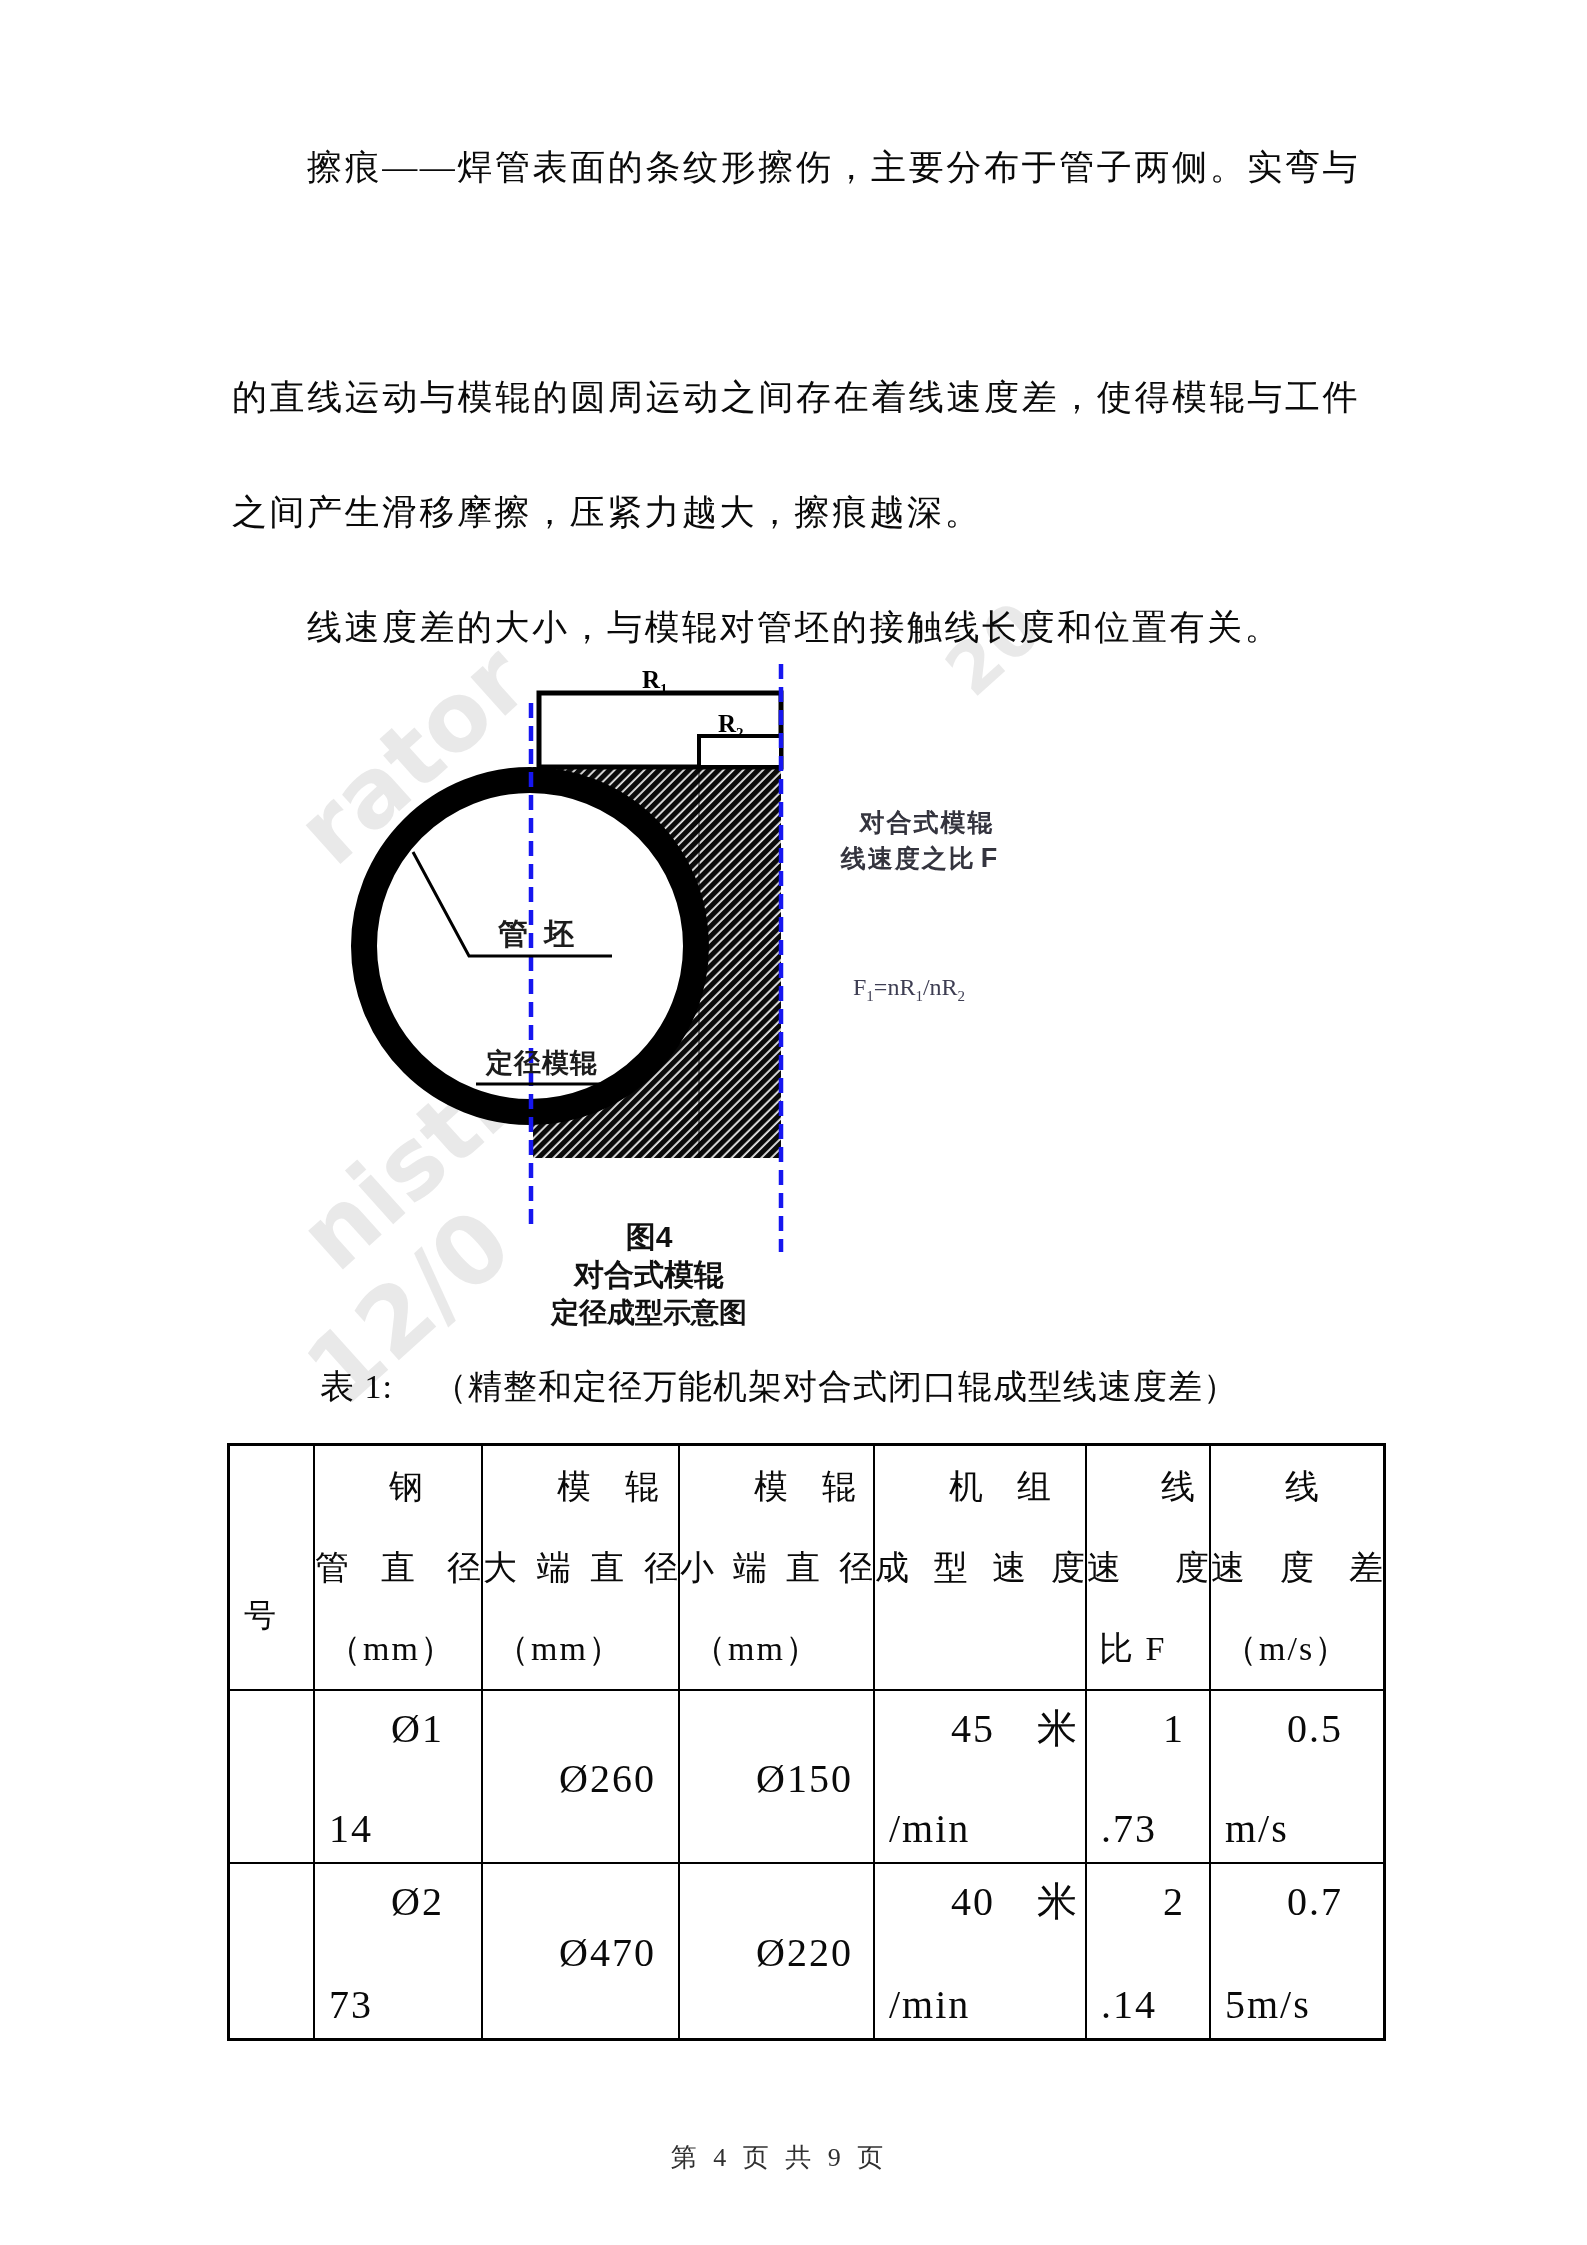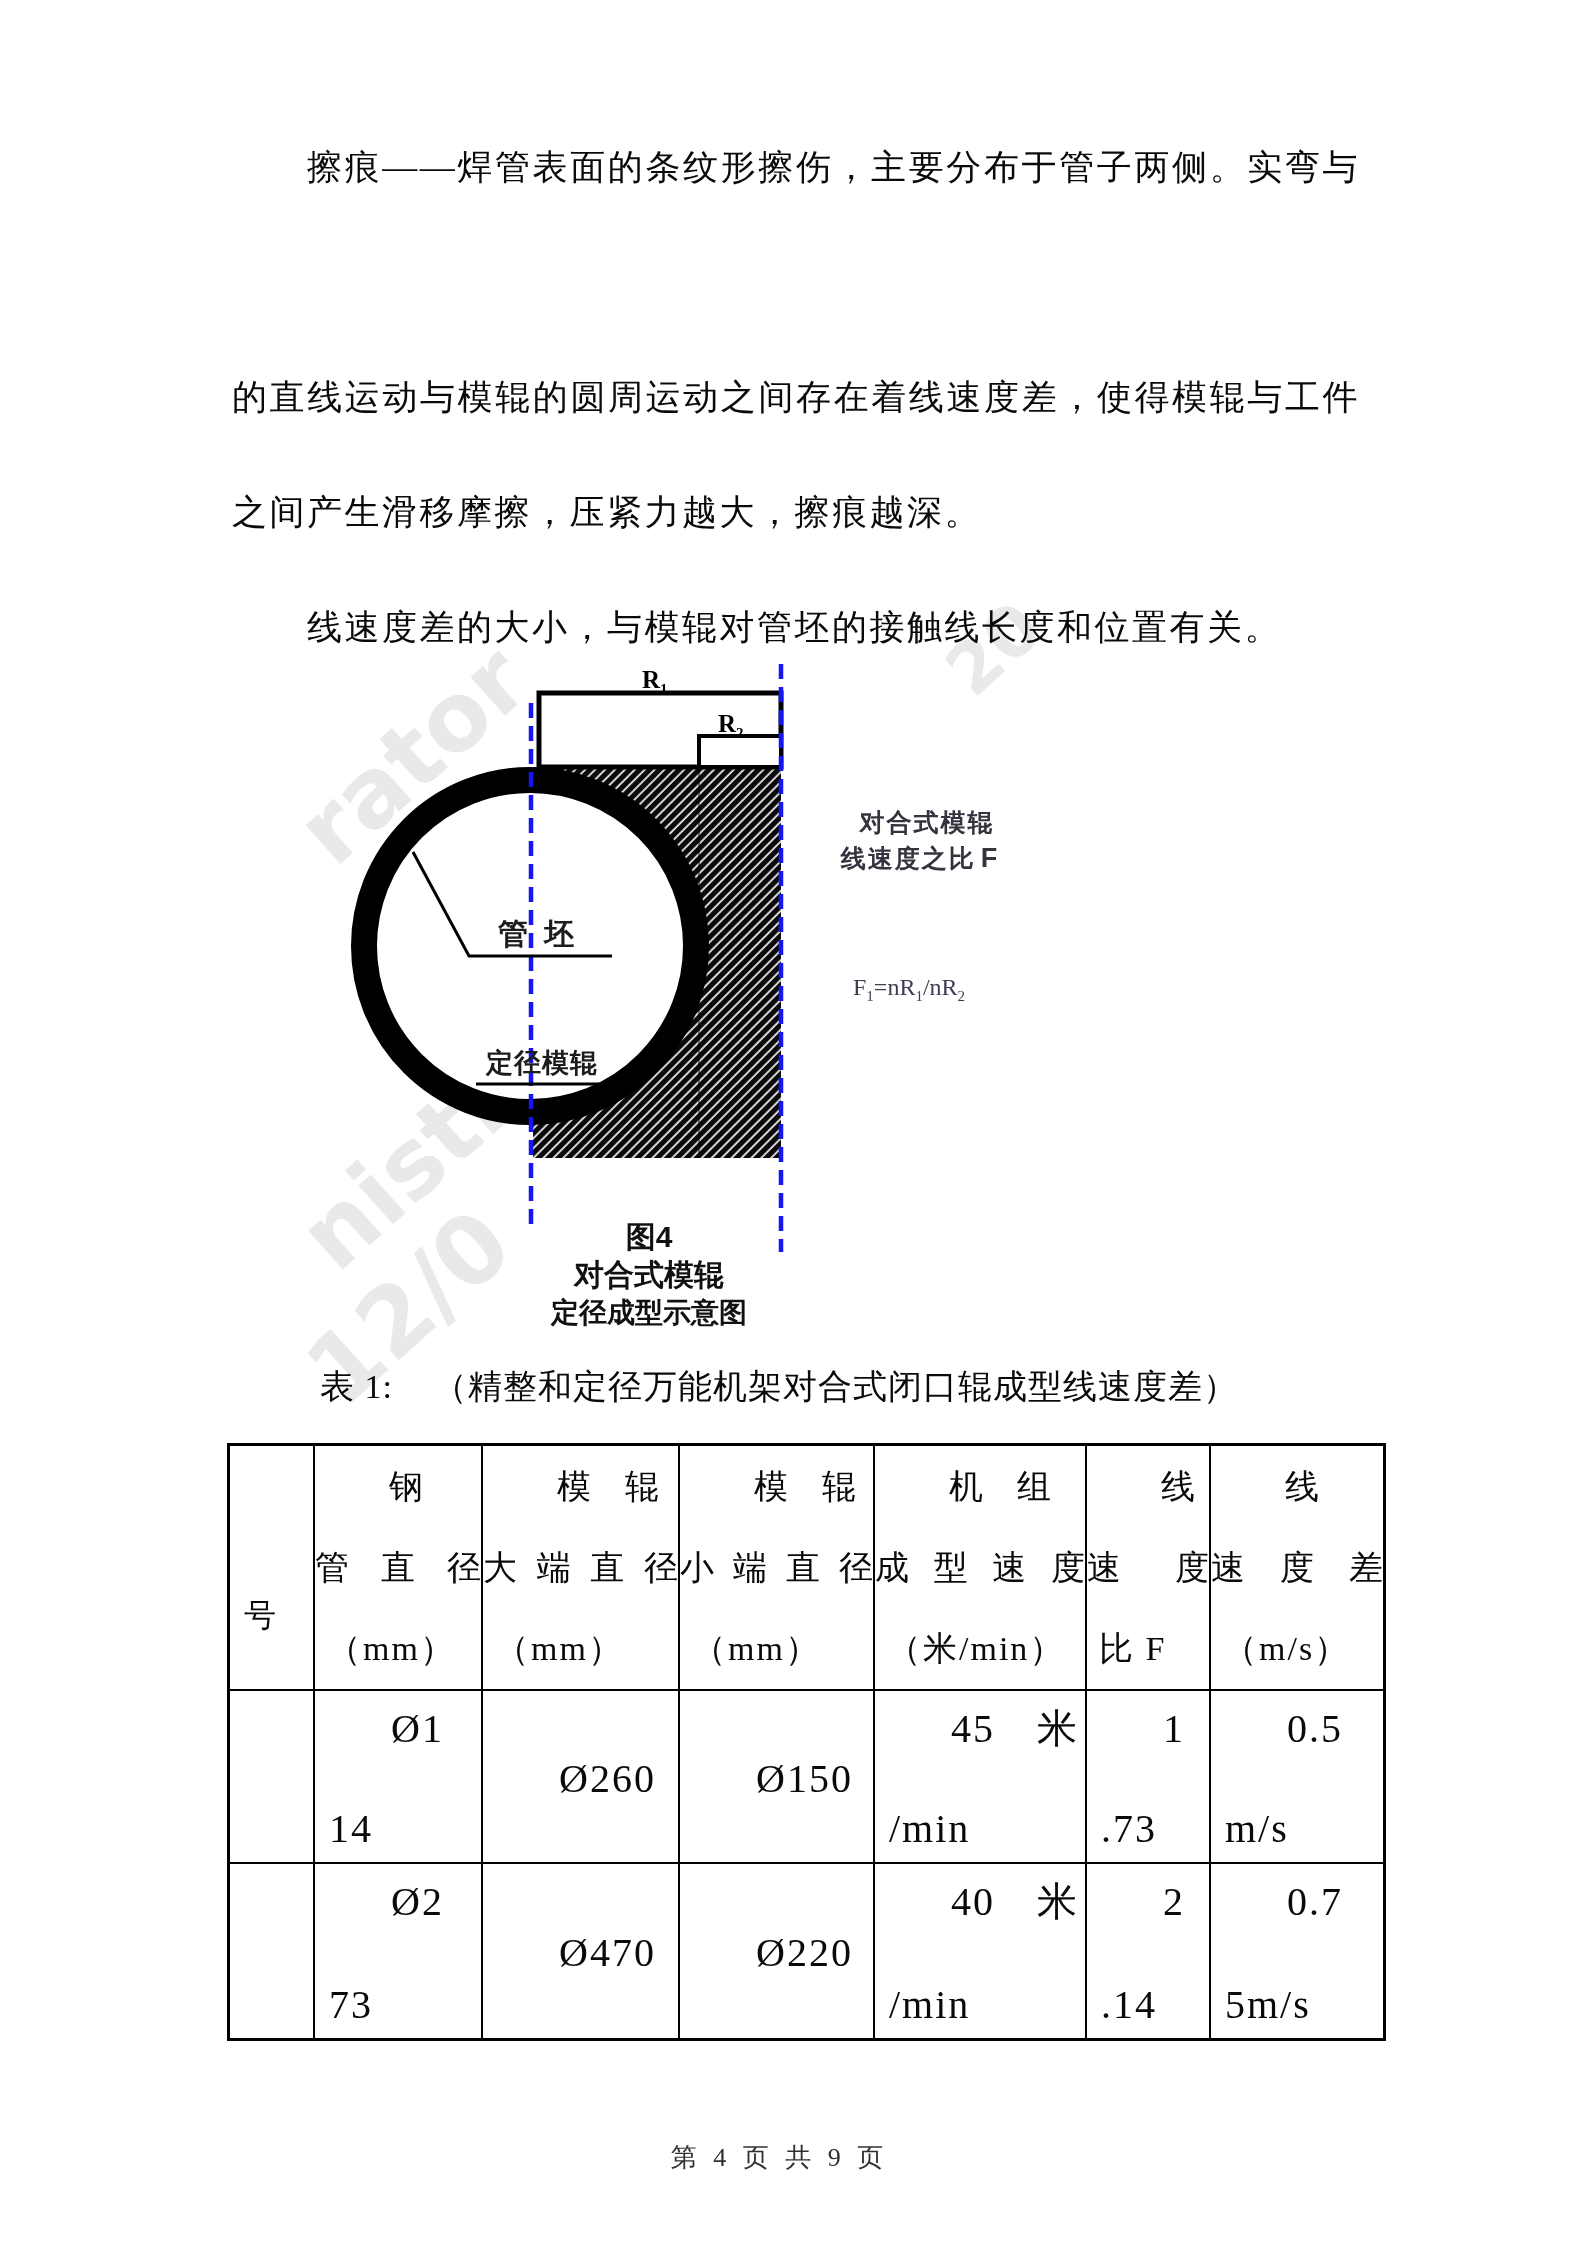--- a/index.html
+++ b/index.html
@@ -159,21 +159,20 @@
       <div class="s h-mid">
           <span>小 端 直 径</span>
         </div>
       <div class="s h-bot">（mm）</div>
     </div>
     <div class="cell hcell">
       <div class="s h-top">机　组</div>
       <div class="s h-mid">
           <span>成 型 速 度</span>
         </div>
-      <div class="s h-bot">（米/min）</div>
     </div>
     <div class="cell hcell">
       <div class="s h-top">线</div>
       <div class="s h-mid">
           <span>速 度</span>
         </div>
       <div class="s h-bot">比 F</div>
     </div>
     <div class="cell hcell lastcol">
       <div class="s h-top">线</div>

